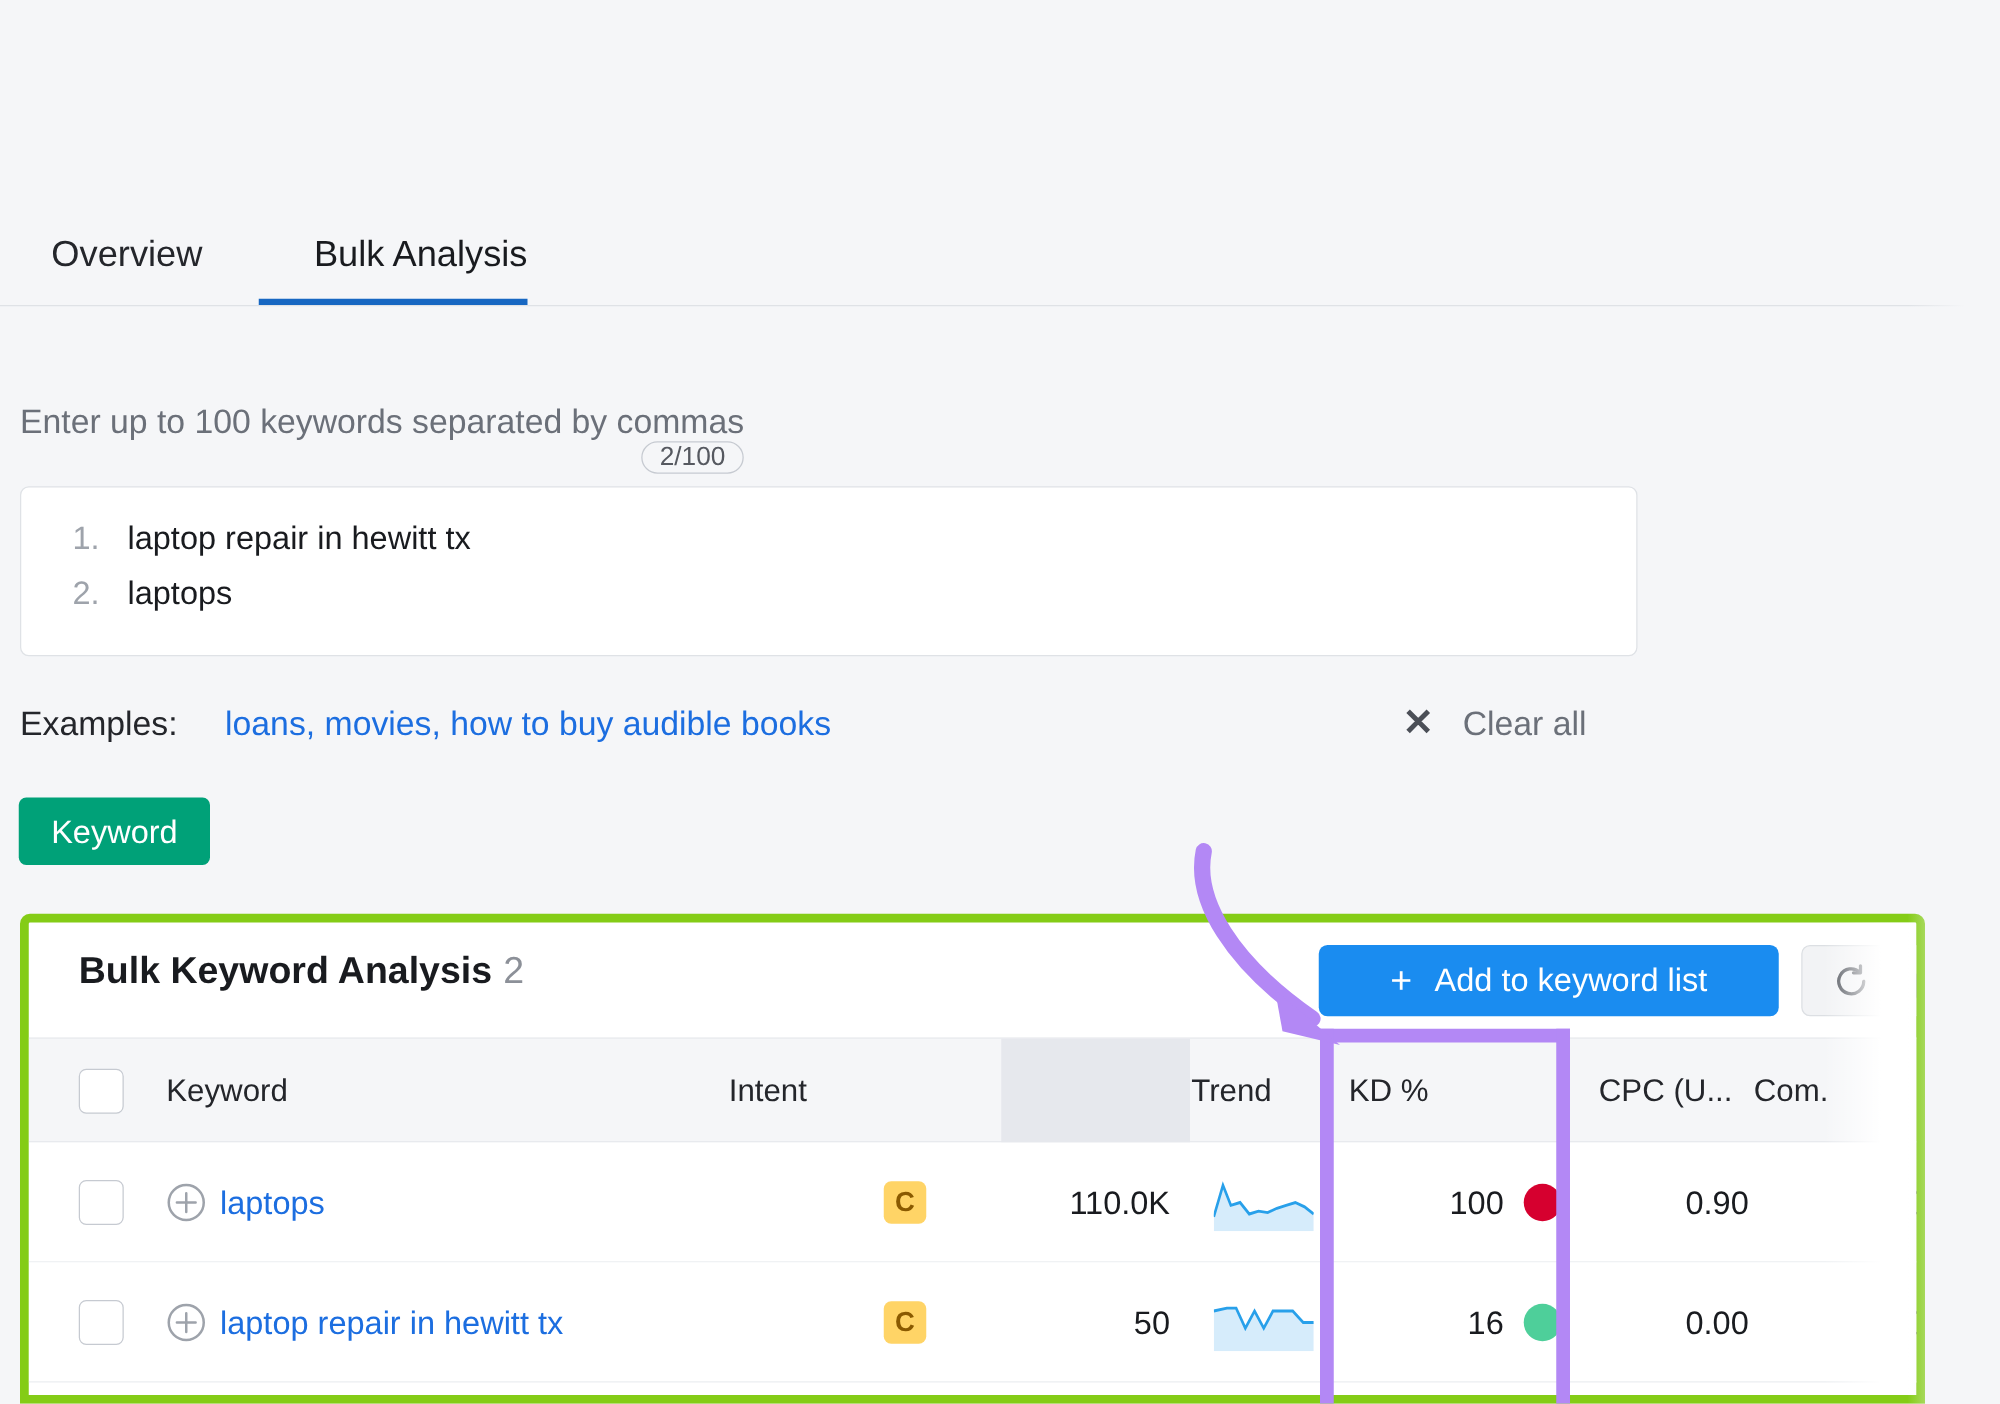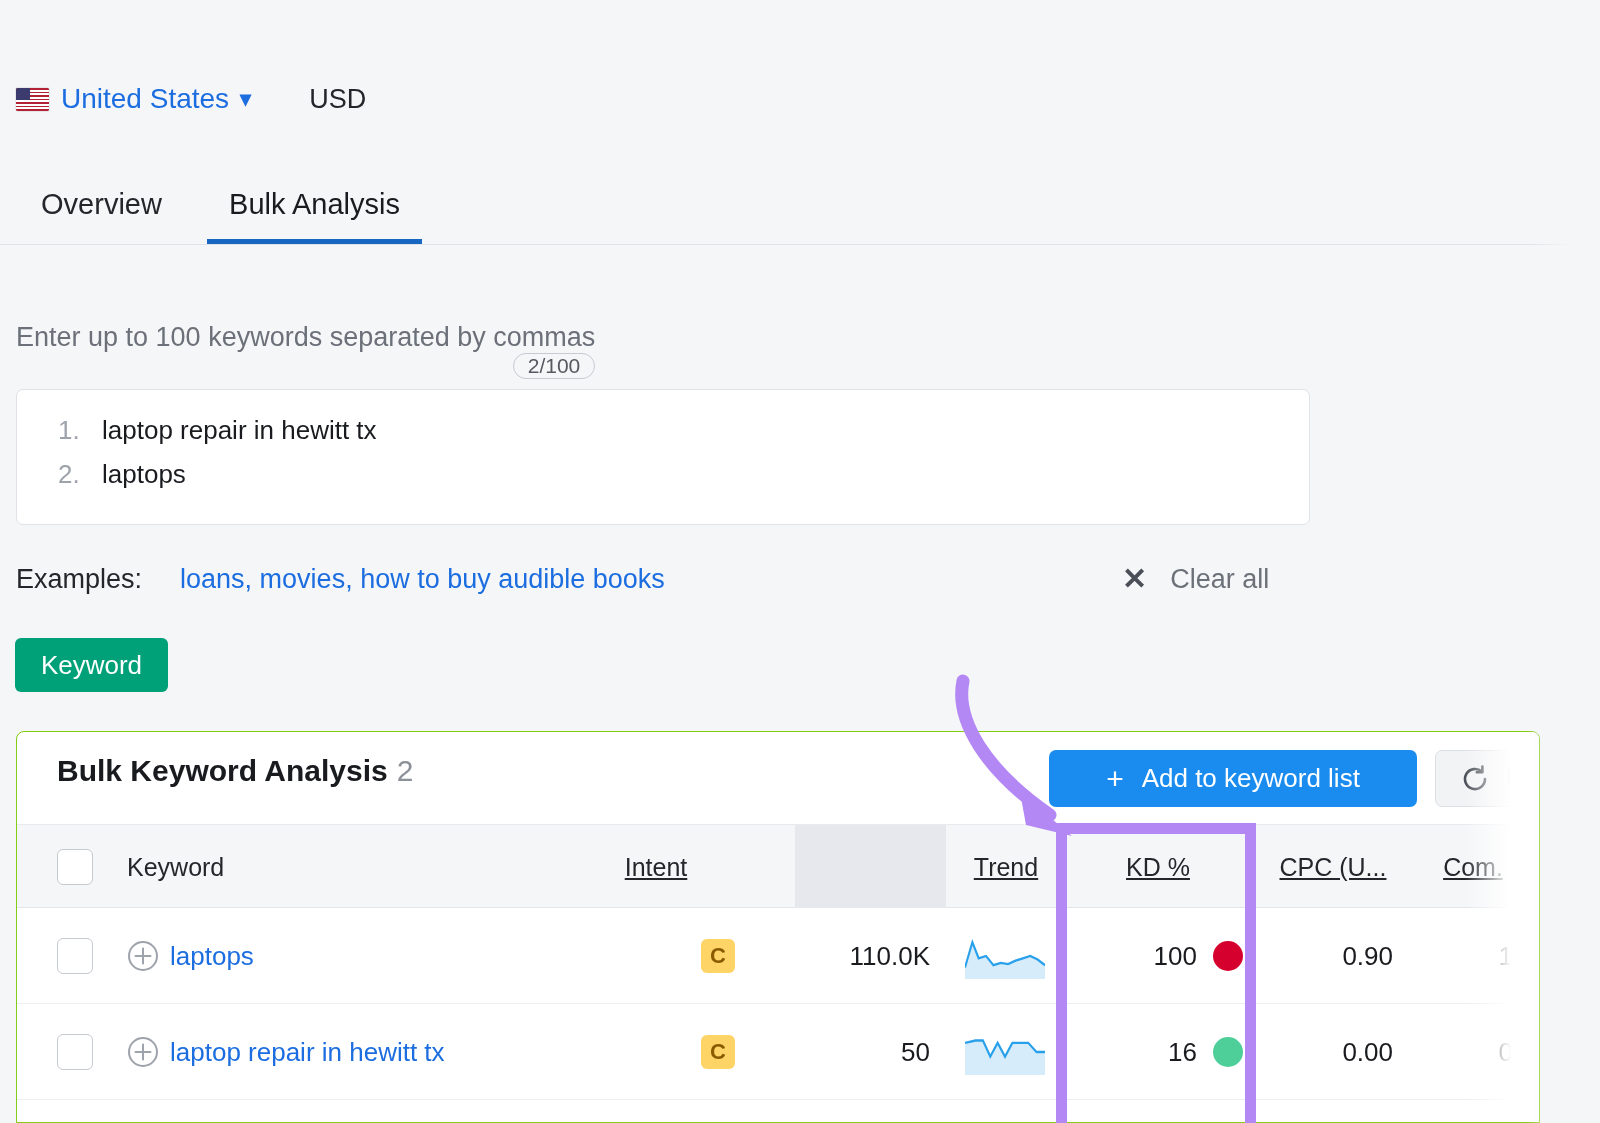--- a/index.html
+++ b/index.html
@@ -57,21 +57,21 @@
   .tabs {
     position: absolute; left: 0; top: 165px; width: 1600px; height: 80px;
     border-bottom: 1px solid #dfe2e6;
   }
   .tab {
     position: absolute; top: 0; height: 79px;
     display: flex; align-items: center; justify-content: center;
     font-size: 29px; color: #24262b; white-space: nowrap;
   }
   .tab.t0 { left: 23px; width: 157px; }
-  .tab.t1 { left: 207px; width: 215px; color: #191b1f; }
+  .tab.t1 { left: 207px; width: 215px; color: #191b1f; justify-content: flex-end; }
   .tab.active::after {
     content: ""; position: absolute; left: 0; right: 0; bottom: 0;
     height: 5px; background: #1767c2;
   }
 
   
   .enter-row {
     position: absolute; left: 16px; top: 322px;
     display: flex; align-items: flex-end; height: 44px; flex-direction: column;
   }
@@ -111,21 +111,21 @@
   .analyze-btn {
     position: absolute; left: 15px; top: 638px; width: 153px; height: 54px;
     background: #00a178; border: none; border-radius: 6px;
     color: #fff; font-size: 26px; font-family: inherit;
     display: flex; align-items: center; justify-content: center;
   }
 
   
   .card {
     position: absolute; left: 16px; top: 731px; width: 1524px; height: 392px;
-    background: #fff; border: 1px solid #84cc16; border-top-left-radius: 8px;
+    background: #fff; border: 7px solid #84cc16; border-top-left-radius: 8px;
     border-top-right-radius: 8px; overflow: hidden;
   }
   .card-head { position: absolute; left: 0; top: 0; width: 1524px; height: 92px; }
   .card-title {
     position: absolute; left: 40px; top: 22px;
     font-size: 30px; font-weight: 700; color: #191b1f; white-space: nowrap;
   }
   .card-title .count { font-weight: 400; color: #8c9098; margin-left: 9px; }
 
   .add-btn {
@@ -150,21 +150,21 @@
     background: #f5f6f8; border-top: 1px solid #e8eaed; border-bottom: 1px solid #e4e6ea;
   }
   .vol-shade {
     position: absolute; left: 778px; top: 0; width: 151px; height: 84px;
     background: #e6e8ed;
   }
   .th {
     position: absolute; top: 0; height: 84px; display: flex; align-items: center;
     font-size: 25px; color: #24262b; white-space: nowrap;
   }
-  .th.num { justify-content: center; text-decoration: underline; }
+  .th.num { justify-content: flex-start; }
 
   .cb {
     position: absolute; width: 36px; height: 36px; border: 1px solid #c6cad1;
     border-radius: 6px; background: #fff;
   }
 
   .row {
     position: absolute; left: 0; width: 1524px; height: 96px;
     border-bottom: 1px solid #eceef1; background: #fff;
   }
@@ -207,29 +207,20 @@
     background: linear-gradient(to right, rgba(255,255,255,0) 0%, #ffffff 62%);
     pointer-events: none;
   }
 </style>
 </head>
 <body>
 
 <div class="page">
 
 
-  <div class="locale-row">
-    <span class="flag">
-      <span class="stripes"></span>
-        <span class="canton"></span>
-    </span>
-    <span class="country-name">United States</span>
-    <span class="chev">▾</span>
-    <span class="currency">USD</span>
-  </div>
 
   <div class="tabs">
     <div class="tab t0">
       <span>Overview</span>
     </div>
     <div class="tab t1 active">
       <span>Bulk Analysis</span>
     </div>
   </div>
 

